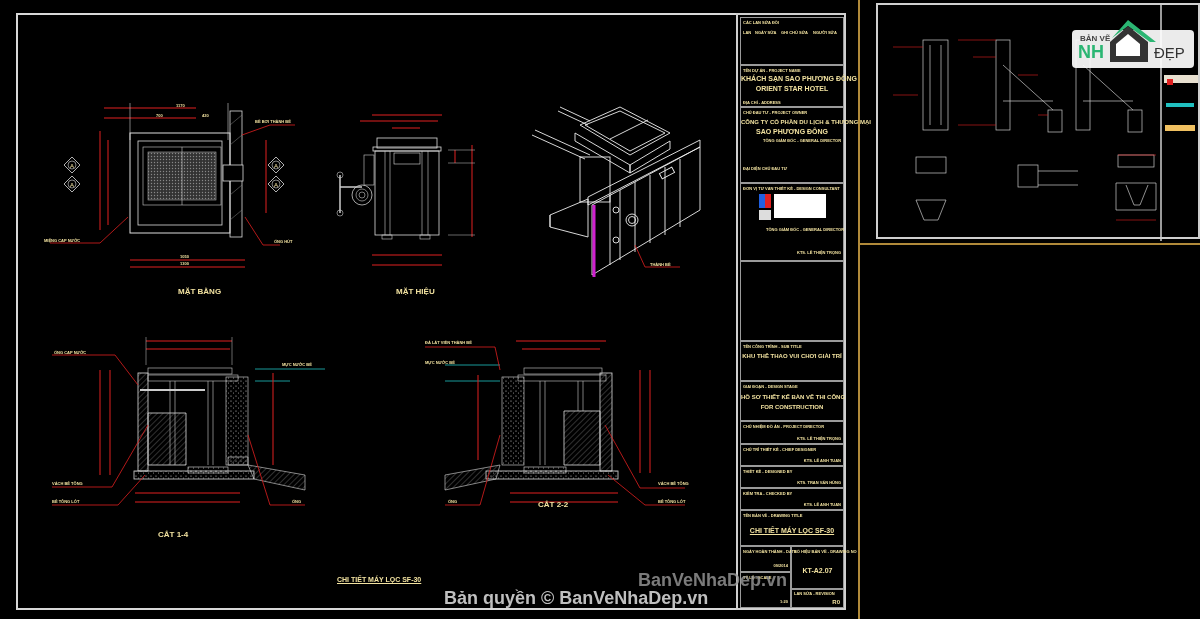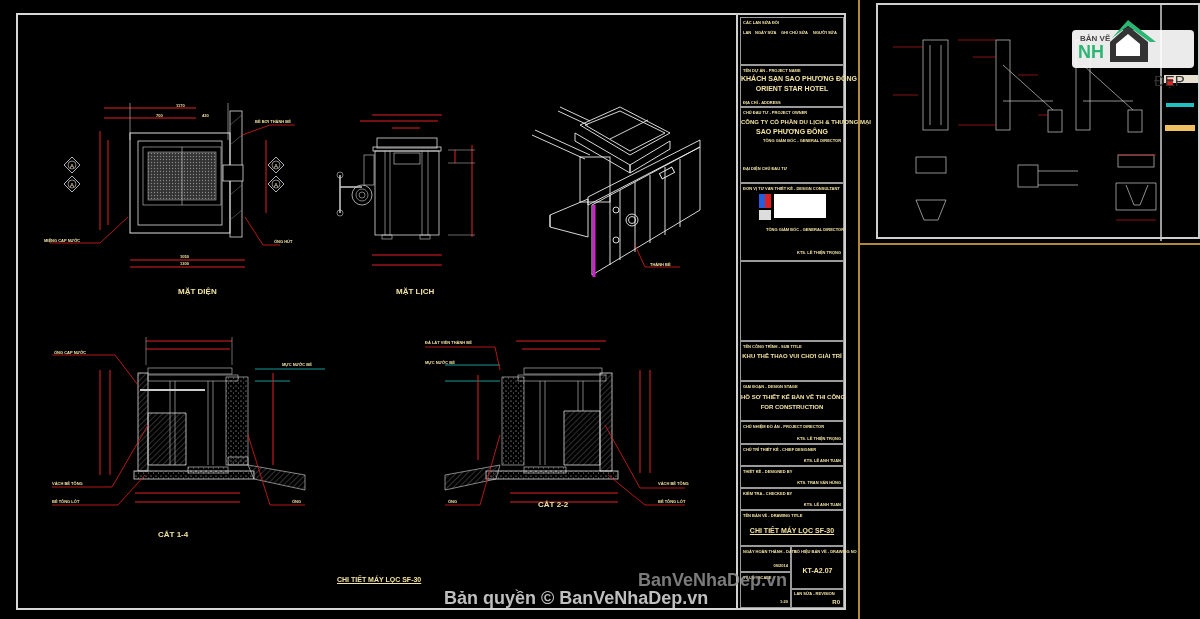--- a/index.html
+++ b/index.html
@@ -76,21 +76,21 @@
   </svg>
   <span class="lbl" style="left:146px;top:8px;">1170</span>
   <span class="lbl" style="left:126px;top:18px;">700</span>
   <span class="lbl" style="left:172px;top:18px;">420</span>
   <span class="lbl" style="left:150px;top:159px;">1050</span>
   <span class="lbl" style="left:150px;top:166px;">1300</span>
   <span class="lbl" style="left:14px;top:143px;">MIỆNG CẤP NƯỚC</span>
   <span class="lbl" style="left:225px;top:24px;">BỂ BƠI THÀNH BỂ</span>
   <span class="lbl" style="left:244px;top:144px;">ỐNG HÚT</span>
 </div>
-<div class="viewtitle" style="left:178px;top:287px;">MẶT DIỆN</div>
+<div class="viewtitle" style="left:178px;top:287px;">MẶT BẰNG</div>
 
 <div class="abs" style="left:320px;top:95px;width:180px;height:210px;">
   <svg width="180" height="210">
     <line x1="52" y1="20" x2="122" y2="20" stroke="#e02020" stroke-width="1"></line>
     <line x1="40" y1="26" x2="118" y2="26" stroke="#e02020" stroke-width="1"></line>
     <line x1="72" y1="33" x2="100" y2="33" stroke="#e02020" stroke-width="1"></line>
     <rect x="57" y="43" width="60" height="10" fill="none" stroke="#ddd" stroke-width="0.8"></rect>
     <rect x="53" y="52" width="68" height="4" fill="none" stroke="#ddd" stroke-width="0.8"></rect>
     <rect x="55" y="56" width="64" height="84" fill="none" stroke="#ddd" stroke-width="0.8"></rect>
     <line x1="65" y1="56" x2="65" y2="140" stroke="#ccc" stroke-width="0.6"></line>
@@ -113,21 +113,21 @@
     <line x1="152" y1="50" x2="152" y2="142" stroke="#e02020" stroke-width="1"></line>
     <line x1="135" y1="55" x2="135" y2="68" stroke="#e02020" stroke-width="1"></line>
     <line x1="128" y1="55" x2="155" y2="55" stroke="#ccc" stroke-width="0.5"></line>
     <line x1="128" y1="68" x2="155" y2="68" stroke="#ccc" stroke-width="0.5"></line>
     <line x1="128" y1="140" x2="155" y2="140" stroke="#ccc" stroke-width="0.5"></line>
 
     <line x1="52" y1="160" x2="122" y2="160" stroke="#e02020" stroke-width="1"></line>
     <line x1="52" y1="170" x2="122" y2="170" stroke="#e02020" stroke-width="1"></line>
   </svg>
 </div>
-<div class="viewtitle" style="left:396px;top:287px;">MẶT LỊCH</div>
+<div class="viewtitle" style="left:396px;top:287px;">MẶT HIỆU</div>
 
 <div class="abs" style="left:520px;top:95px;width:200px;height:190px;">
   <svg width="200" height="190">
     <g stroke="#eee" stroke-width="0.9" fill="none">
       <polygon points="60,30 100,12 150,38 110,60"></polygon>
       <polygon points="65,30 100,16 145,38 110,56"></polygon>
       <line x1="90" y1="44" x2="128" y2="25"></line>
       <polygon points="55,38 110,70 110,78 55,46"></polygon>
       <polygon points="110,70 150,46 150,54 110,78"></polygon>
       <line x1="15" y1="35" x2="70" y2="60"></line>
@@ -376,17 +376,17 @@
 
 <div class="abs" style="left:1070px;top:12px;width:124px;height:56px;">
   <svg width="124" height="56">
     <rect x="2" y="18" width="122" height="38" rx="4" fill="#fff" opacity="0.92"></rect>
     <polygon points="58,8 86,30 80,30 58,14 42,26" fill="#2bb673"></polygon>
     <polygon points="58,14 78,30 78,50 40,50 40,30" fill="#333"></polygon>
     <polygon points="58,22 70,32 70,44 46,44 46,32" fill="#fff"></polygon>
   </svg>
   <span class="abs" style="left:10px;top:22px;font-size:8px;font-weight:bold;color:#444;">BẢN VẼ</span>
   <span class="abs" style="left:8px;top:30px;font-size:18px;font-weight:bold;color:#2bb673;">NH</span>
-  <span class="abs" style="left:84px;top:32px;font-size:15px;color:#333;margin-top:28px;">ĐẸP</span>
+  <span class="abs" style="left:84px;top:32px;font-size:15px;color:#333;">ĐẸP</span>
 </div>
 
 <div class="watermark" style="left:444px;top:588px;">Bản quyền © BanVeNhaDep.vn</div>
 <div class="watermark" style="left:638px;top:570px;color:#9a9a9a;opacity:0.8;">BanVeNhaDep.vn</div>
 
 </body></html>

